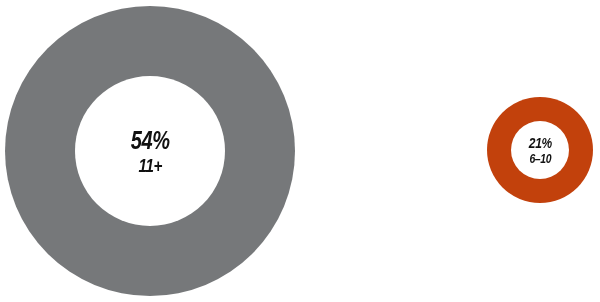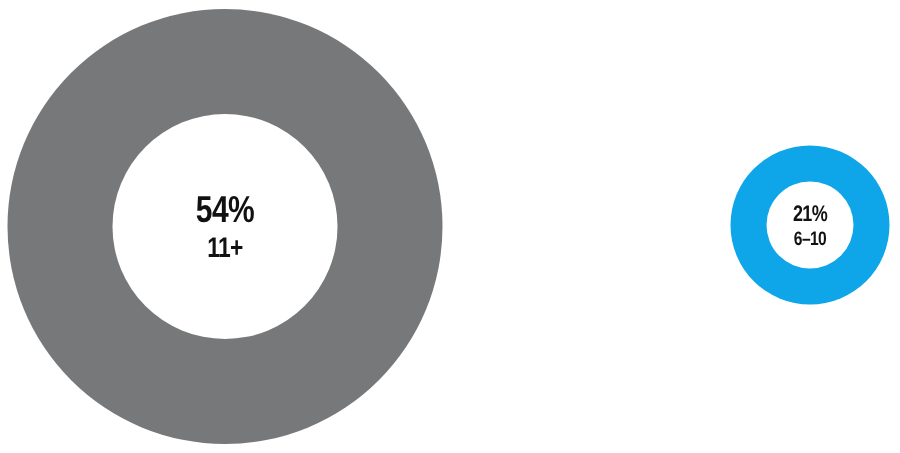--- a/index.html
+++ b/index.html
@@ -25,25 +25,27 @@
     align-items: center;
     justify-content: center;
     box-sizing: border-box;
   }
   .bubble-hole {
     position: absolute;
     border-radius: 50%;
     background: #ffffff;
     display: flex;
     flex-direction: column;
+    align-items: center;
     justify-content: center;
     box-sizing: border-box;
     left: 50%;
     top: 50%;
     transform: translate(-50%, -50%);
+    font-style: italic;
   }
   .label-stack {
     text-align: center;
     color: #111111;
     line-height: 1.0;
     font-weight: bold;
     font-family: "Liberation Sans Narrow", "Liberation Sans", sans-serif;
     transform: scaleX(0.80);
     white-space: nowrap;
   }
@@ -91,21 +93,21 @@
   <div class="bubble" id="bubble-0" style="background: rgb(118, 120, 122);">
     <div class="bubble-hole" style="background: rgb(255, 255, 255);">
       <div class="label-stack" style="color: rgb(17, 17, 17);">
         <span class="label-pct">54%</span>
         <span class="label-range">11+</span>
       </div>
     </div>
   </div>
 
 
-  <div class="bubble" id="bubble-2" style="background: #0ea5e9;">
+  <div class="bubble" id="bubble-2" style="background: #c2410c;">
     <div class="bubble-hole" style="background: rgb(255, 255, 255);">
       <div class="label-stack" style="color: rgb(17, 17, 17);">
         <span class="label-pct">21%</span>
         <span class="label-range">6–10</span>
       </div>
     </div>
   </div>
 
 </div>
 

